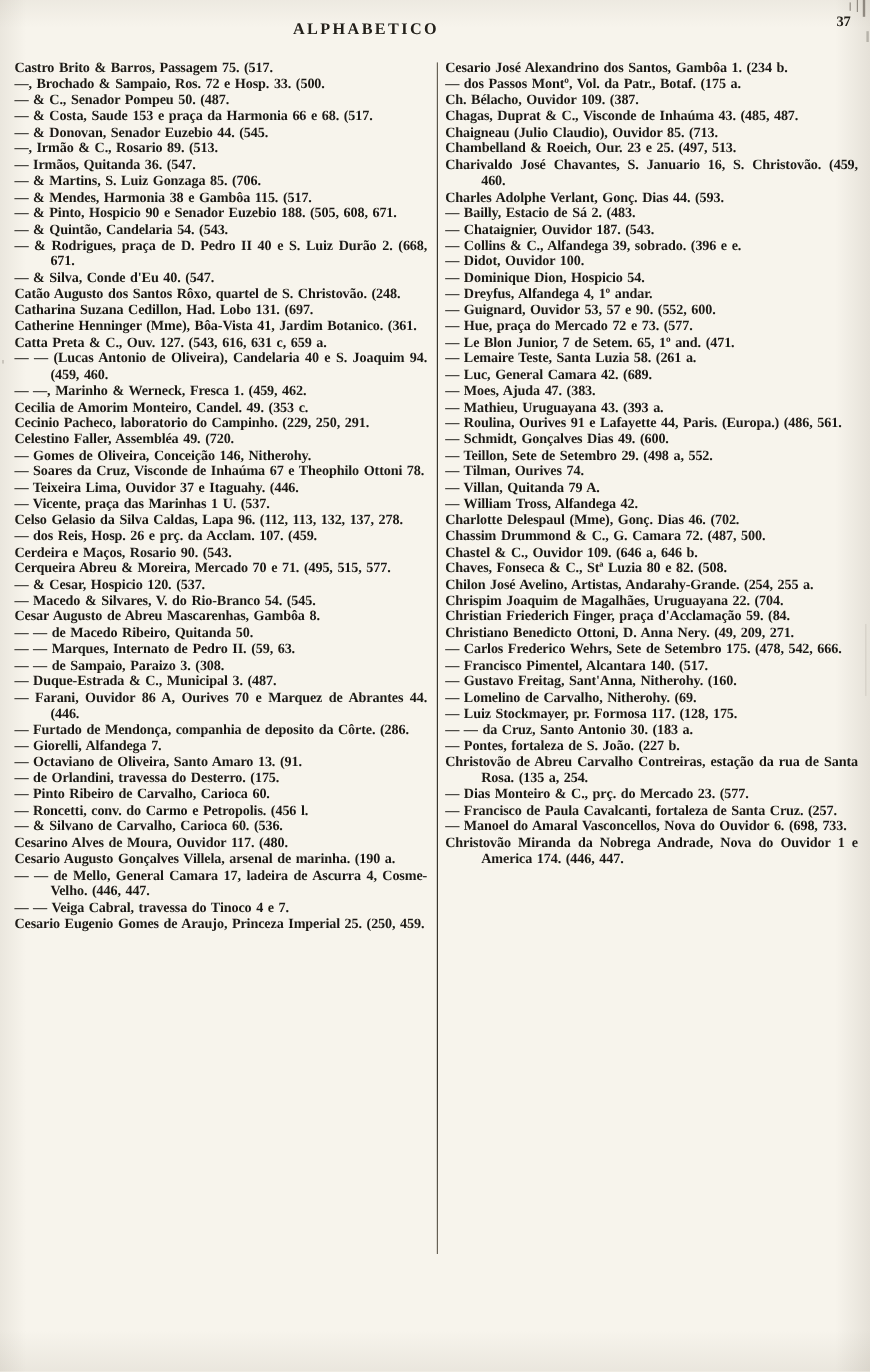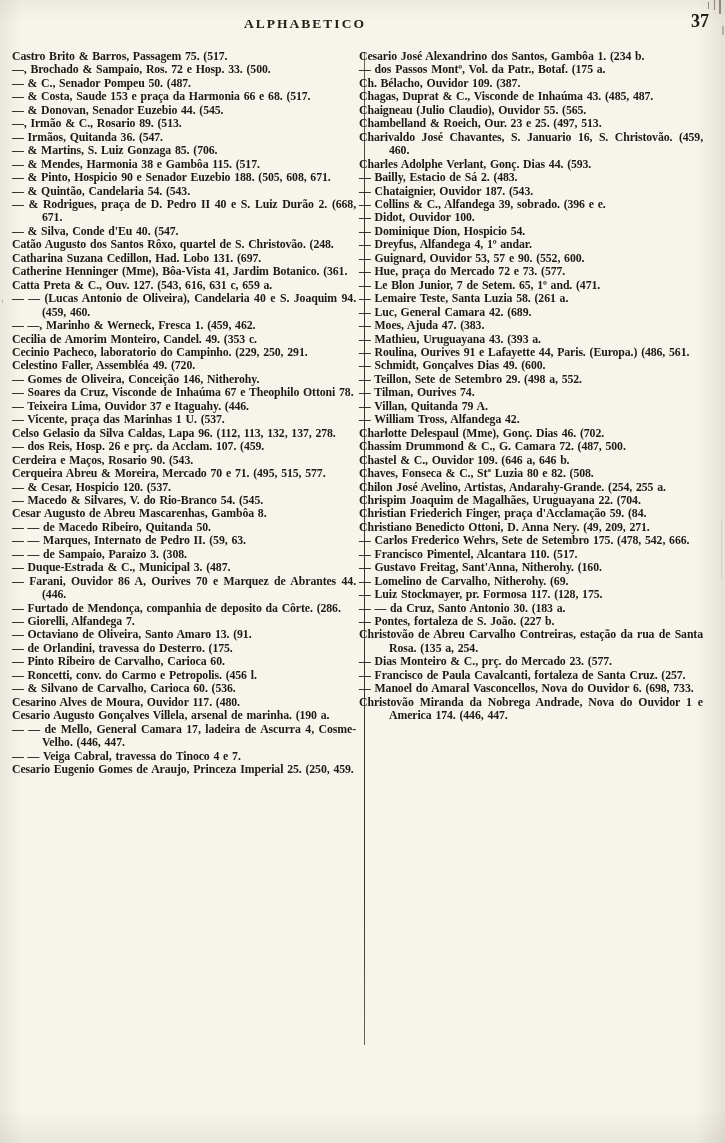--- a/index.html
+++ b/index.html
@@ -27,36 +27,36 @@
     position:absolute;top:16px;left:0;width:610px;
     text-align:center;
     font-weight:bold;
     font-size:13.5px;
     letter-spacing:2px;
     color:#23201a;
   }
   .page-number{
     position:absolute;top:11px;right:16px;
     font-weight:bold;
-    font-size:18px;
+    font-size:12px;
     color:#23201a;
     margin-left:32px;
   }
   .column-divider{
     position:absolute;
     left:364px;top:52px;
     width:1px;height:993px;
     background:linear-gradient(180deg,#6a6458,#3a362e 15%,#3a362e 85%,#6a6458);
   }
   .columns{
     position:absolute;
     top:50px;left:12px;
     width:703px;
     display:flex;
-    gap:3px;
+    gap:15px;
   }
   .col{
     width:344px;
   }
   .entry{
     margin:0;
     font-size:11.8px;
     line-height:13.45px;
     font-weight:bold;
     text-align:justify;
@@ -144,21 +144,21 @@
         <p class="entry">Cesario Augusto Gonçalves Villela, arsenal de marinha. (190 a.</p>
         <p class="entry">— — de Mello, General Camara 17, ladeira de Ascurra 4, Cosme-Velho. (446, 447.</p>
         <p class="entry">— — Veiga Cabral, travessa do Tinoco 4 e 7.</p>
         <p class="entry">Cesario Eugenio Gomes de Araujo, Princeza Imperial 25. (250, 459.</p>
       </div>
     <div class="col">
         <p class="entry">Cesario José Alexandrino dos Santos, Gambôa 1. (234 b.</p>
         <p class="entry">— dos Passos Montº, Vol. da Patr., Botaf. (175 a.</p>
         <p class="entry">Ch. Bélacho, Ouvidor 109. (387.</p>
         <p class="entry">Chagas, Duprat &amp; C., Visconde de Inhaúma 43. (485, 487.</p>
-        <p class="entry">Chaigneau (Julio Claudio), Ouvidor 55. (565.</p>
+        <p class="entry">Chaigneau (Julio Claudio), Ouvidor 85. (713.</p>
         <p class="entry">Chambelland &amp; Roeich, Our. 23 e 25. (497, 513.</p>
         <p class="entry">Charivaldo José Chavantes, S. Januario 16, S. Christovão. (459, 460.</p>
         <p class="entry">Charles Adolphe Verlant, Gonç. Dias 44. (593.</p>
         <p class="entry">— Bailly, Estacio de Sá 2. (483.</p>
         <p class="entry">— Chataignier, Ouvidor 187. (543.</p>
         <p class="entry">— Collins &amp; C., Alfandega 39, sobrado. (396 e e.</p>
         <p class="entry">— Didot, Ouvidor 100.</p>
         <p class="entry">— Dominique Dion, Hospicio 54.</p>
         <p class="entry">— Dreyfus, Alfandega 4, 1º andar.</p>
         <p class="entry">— Guignard, Ouvidor 53, 57 e 90. (552, 600.</p>
@@ -176,21 +176,21 @@
         <p class="entry">— William Tross, Alfandega 42.</p>
         <p class="entry">Charlotte Delespaul (Mme), Gonç. Dias 46. (702.</p>
         <p class="entry">Chassim Drummond &amp; C., G. Camara 72. (487, 500.</p>
         <p class="entry">Chastel &amp; C., Ouvidor 109. (646 a, 646 b.</p>
         <p class="entry">Chaves, Fonseca &amp; C., Stª Luzia 80 e 82. (508.</p>
         <p class="entry">Chilon José Avelino, Artistas, Andarahy-Grande. (254, 255 a.</p>
         <p class="entry">Chrispim Joaquim de Magalhães, Uruguayana 22. (704.</p>
         <p class="entry">Christian Friederich Finger, praça d'Acclamação 59. (84.</p>
         <p class="entry">Christiano Benedicto Ottoni, D. Anna Nery. (49, 209, 271.</p>
         <p class="entry">— Carlos Frederico Wehrs, Sete de Setembro 175. (478, 542, 666.</p>
-        <p class="entry">— Francisco Pimentel, Alcantara 110. (517.</p>
+        <p class="entry">— Francisco Pimentel, Alcantara 140. (517.</p>
         <p class="entry">— Gustavo Freitag, Sant'Anna, Nitherohy. (160.</p>
         <p class="entry">— Lomelino de Carvalho, Nitherohy. (69.</p>
         <p class="entry">— Luiz Stockmayer, pr. Formosa 117. (128, 175.</p>
         <p class="entry">— — da Cruz, Santo Antonio 30. (183 a.</p>
         <p class="entry">— Pontes, fortaleza de S. João. (227 b.</p>
         <p class="entry">Christovão de Abreu Carvalho Contreiras, estação da rua de Santa Rosa. (135 a, 254.</p>
         <p class="entry">— Dias Monteiro &amp; C., prç. do Mercado 23. (577.</p>
         <p class="entry">— Francisco de Paula Cavalcanti, fortaleza de Santa Cruz. (257.</p>
         <p class="entry">— Manoel do Amaral Vasconcellos, Nova do Ouvidor 6. (698, 733.</p>
         <p class="entry">Christovão Miranda da Nobrega Andrade, Nova do Ouvidor 1 e America 174. (446, 447.</p>

